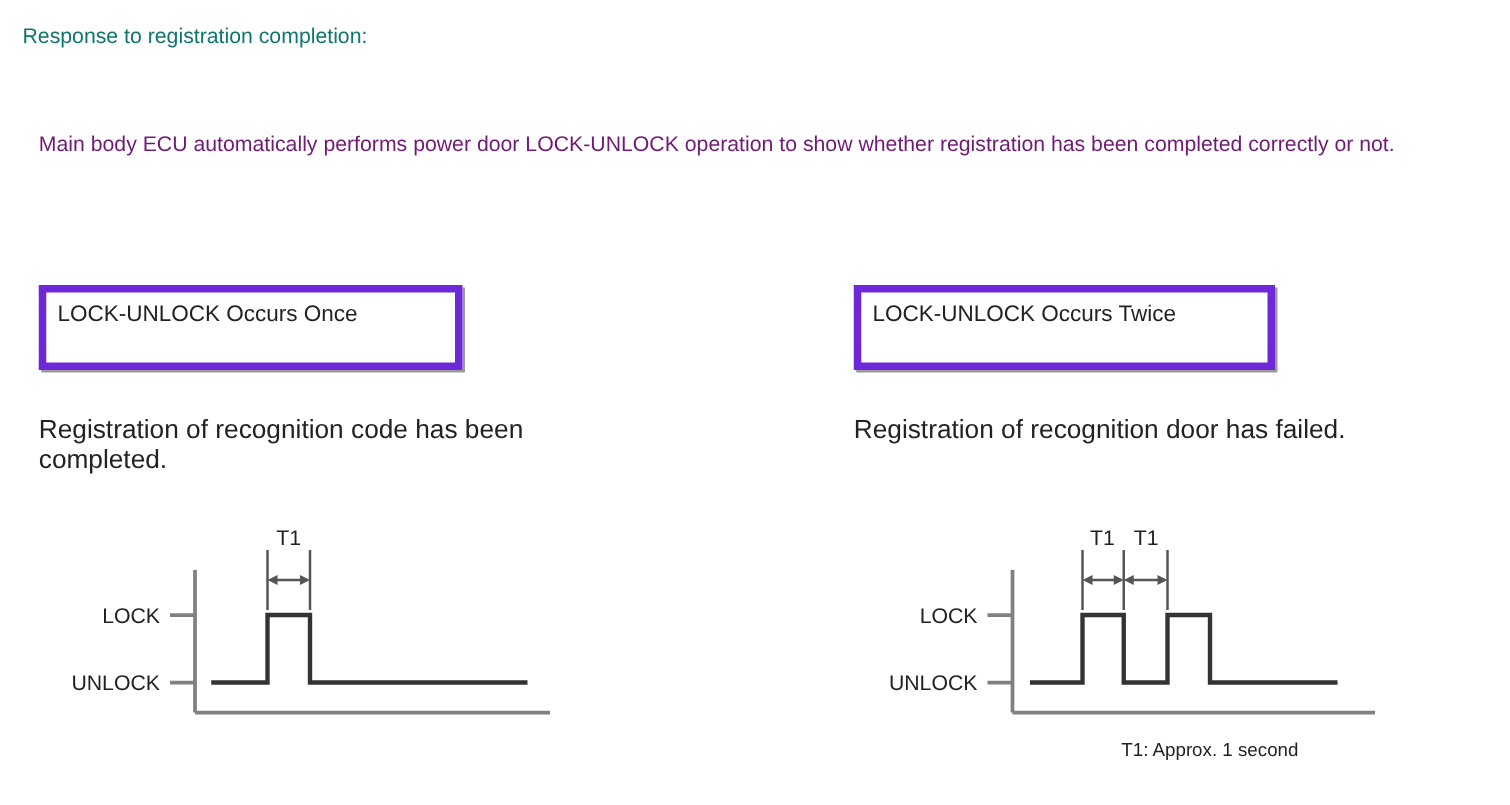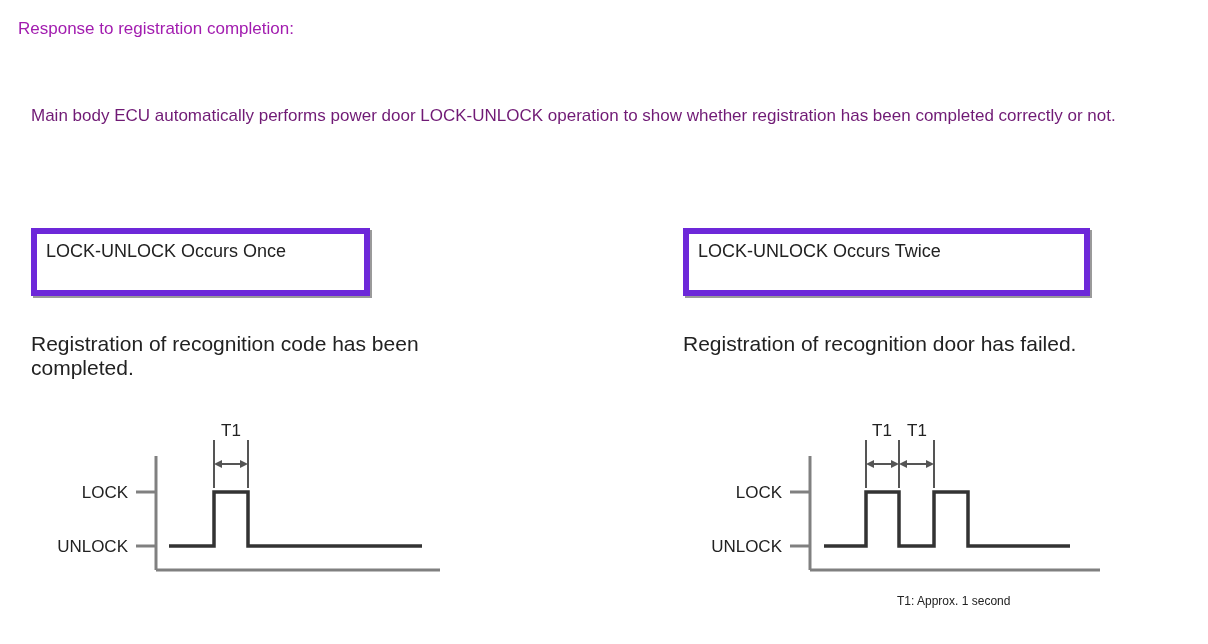--- a/index.html
+++ b/index.html
@@ -19,21 +19,21 @@
 
   .abs { position: absolute; }
 
   
   #intro-heading {
     left: 18px;
     top: 18px;
     font-size: 17px;
     line-height: 22px;
     white-space: nowrap;
-    color: #a21caf;
+    color: #0f766e;
   }
   #intro-body {
     left: 31px;
     top: 104px;
     width: 1160px;
     font-size: 17px;
     line-height: 24px;
     color: #701a75;
   }
 
@@ -46,21 +46,21 @@
   .callout-box {
     position: absolute;
     top: 228px;
     height: 68px;
     border: 6px solid #6d28d9;
     background: #ffffff;
     box-shadow: 2px 2px 0 0 #9a9a9a;
     box-sizing: border-box;
   }
   #box-left  { left: 31px; width: 339px; }
-  #box-right { left: 31px; width: 407px; }
+  #box-right { left: 31px; width: 337px; }
   .callout-text {
     position: absolute;
     left: 9px;
     top: 5px;
     font-size: 18px;
     line-height: 24px;
     white-space: nowrap;
     color: #222222;
   }
 
@@ -94,21 +94,21 @@
     font-family: "Liberation Sans", sans-serif;
     font-size: 17px;
     fill: #222222;
   }
 
   
   #footnote {
     position: absolute;
     left: 897px;
     top: 590px;
-    font-size: 12px;
+    font-size: 15px;
     line-height: 22px;
     white-space: nowrap;
     color: #222222;
   }
 </style>
 </head>
 <body>
 
 <div class="abs" id="intro-heading">Response to registration completion:</div>
 

